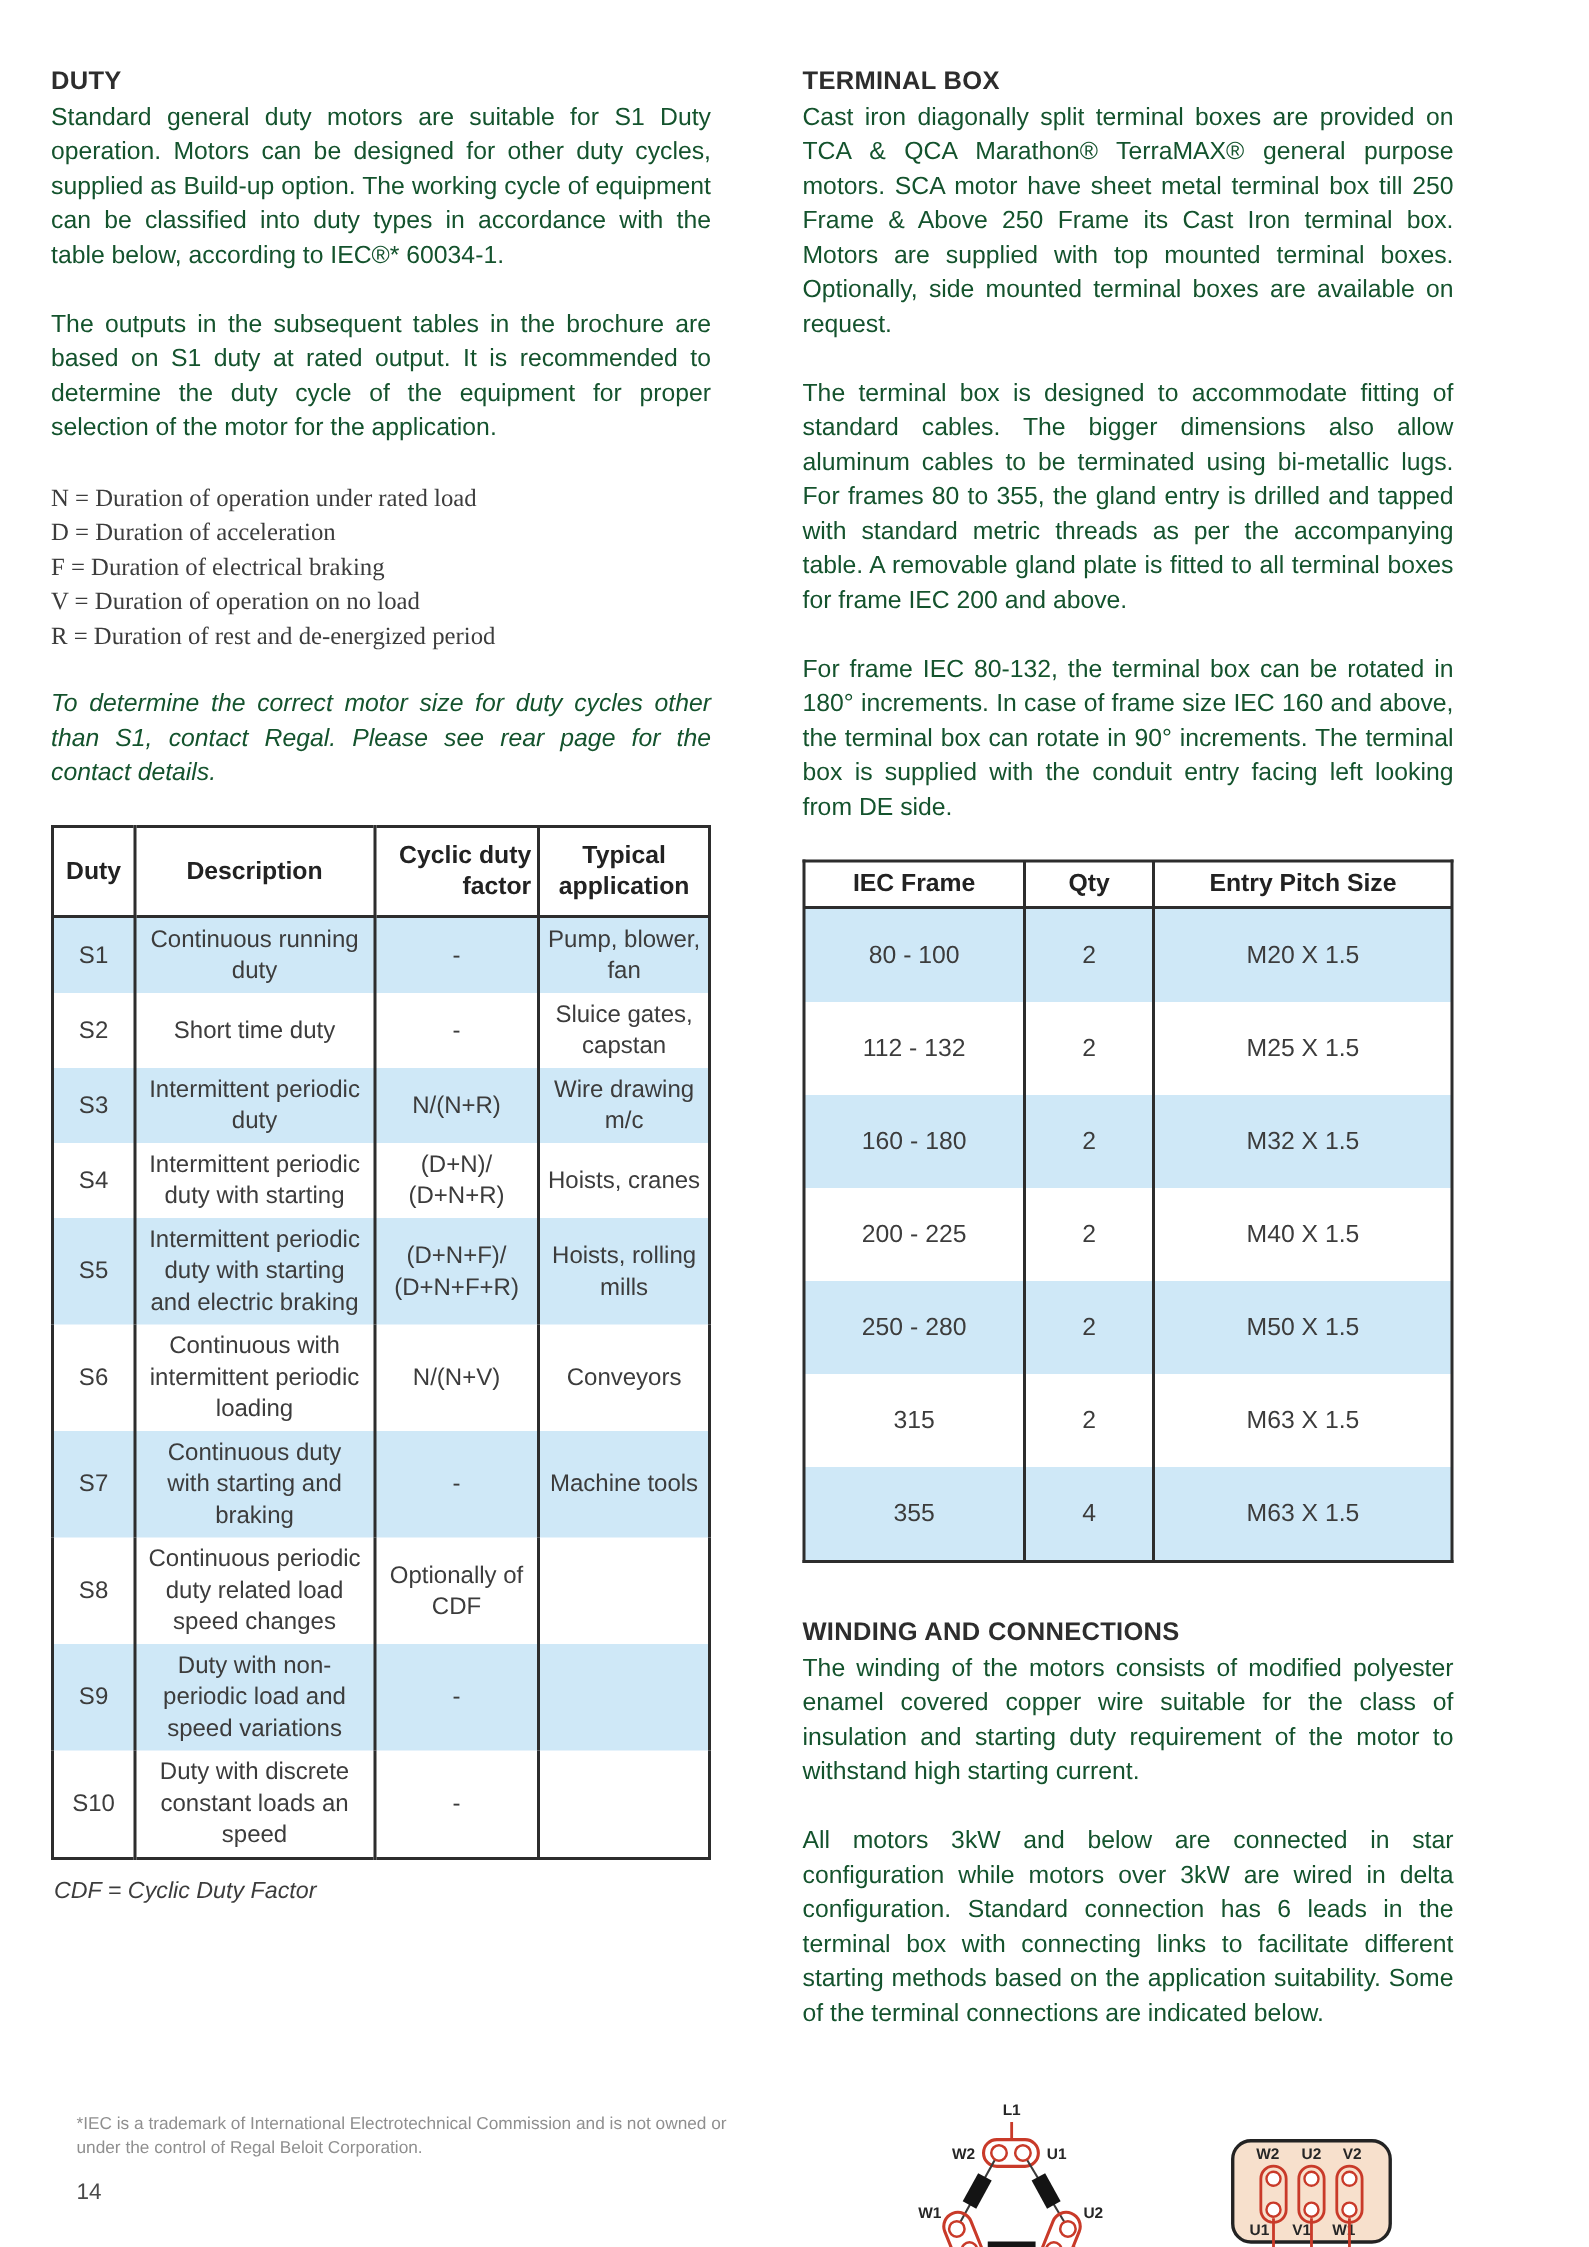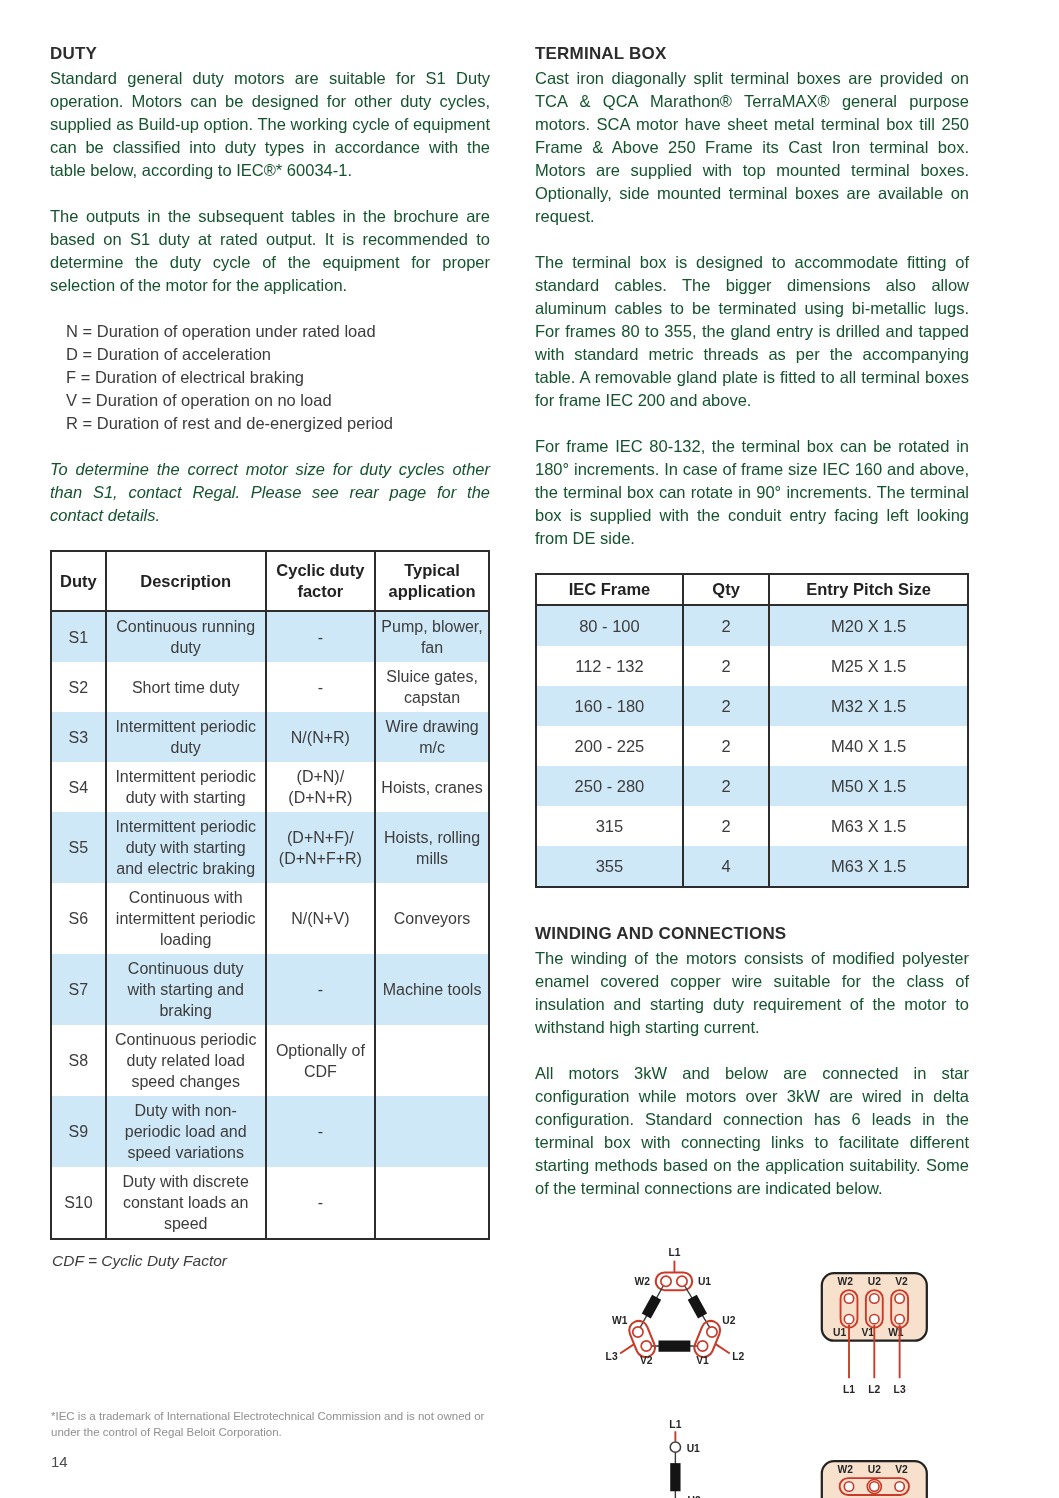--- a/index.html
+++ b/index.html
@@ -1,45 +1,45 @@
 <!DOCTYPE html>
 <html><head>
 <meta charset="utf-8">
 <style>
   html,body { margin:0; padding:0; background:#ffffff; }
   body { font-family:"Liberation Sans","DejaVu Sans",sans-serif; color:#3a3a3a; }
   .page { position:relative; width:1059px; height:1498px; background:#ffffff; overflow:hidden; }
   .col { position:absolute; top:44px; }
-  .col-left  { left:50px;  width:440px; }
+  .col-left  { left:34px;  width:440px; }
   .col-right { left:535px; width:434px; }
 
   h2.sec-title { font-size:17px; font-weight:bold; color:#2d2d2d; margin:0 0 3px 0; letter-spacing:0.2px; }
   p.body-text { font-size:16.5px; line-height:23px; text-align:justify; margin:0 0 23px 0; color:#14532d; }
   .defs p { font-size:16.5px; line-height:23px; margin:0; color:#3c3c3c; }
-  .defs { margin:0 0 23px 16px; }
+  .defs { margin:0 0 23px 0;font-family:Liberation Serif, serif; }
   p.italic-note { font-style:italic; }
 
   table.data-table { border-collapse:collapse; width:100%; border:2px solid #2d2d2d; color:#3c3c3c; }
   table.data-table th, table.data-table td { border-left:2px solid #2d2d2d; padding:5px 6px; text-align:center; vertical-align:middle; }
   table.data-table th:first-child, table.data-table td:first-child { border-left:none; }
   table.data-table thead th { font-weight:bold; color:#222; border-bottom:2px solid #2d2d2d; background:#fff; }
   tr.alt { background:#cfe8f7; }
   table.duty-table { font-size:16px; }
   table.duty-table th { font-size:16.5px; line-height:21px; padding:8px 4px; }
   table.duty-table td { line-height:21px; padding:4px 5px; }
   table.duty-table .col-duty { width:12.5%; }
   table.duty-table .col-desc { width:36.5%;margin-top:48px; }
-  table.duty-table .col-factor { width:25%; }
+  table.duty-table .col-factor { width:25%;text-align:right; }
   table.duty-table .col-app { width:26%; }
   td.factor { white-space:pre-line; }
   p.table-caption { font-style:italic; font-size:15.5px; color:#3c3c3c; margin:12px 0 0 2px; }
 
   table.frame-table { font-size:16.5px; }
   table.frame-table th { padding:5px 4px; }
-  table.frame-table td { padding:10px 4px; line-height:20px; }
+  table.frame-table td { padding:21px 4px; line-height:20px; }
   table.frame-table .col-frame { width:34%; }
   table.frame-table .col-qty { width:20%; }
   table.frame-table .col-size { width:46%; }
   .sec-gap { height:36px; }
 
   .footnote { position:absolute; left:51px; top:1396px; width:450px; font-size:11.5px; line-height:16px; color:#8f8f8f; }
   .page-number { position:absolute; left:51px; top:1438px; font-size:15px; color:#4a4a4a; }
 
   .diagrams { margin:26px 0 0 56px; width:340px; }
   .diag-row { display:flex; align-items:center;gap:28px; }

